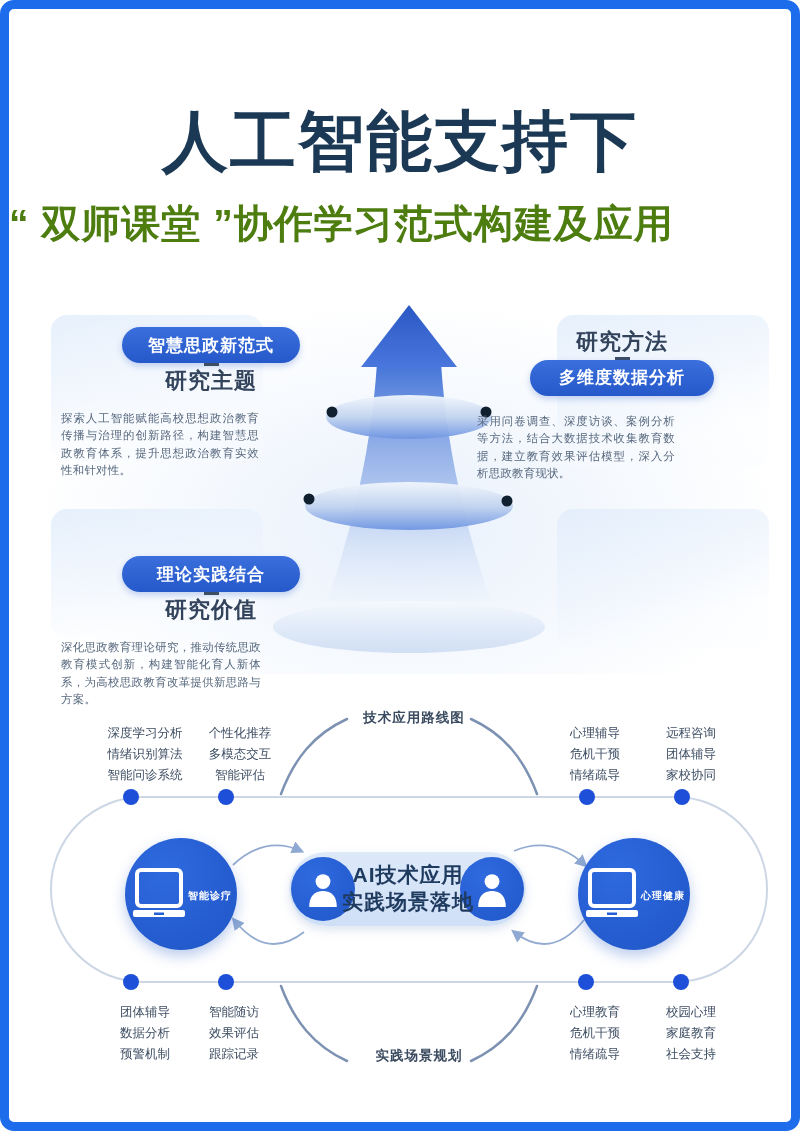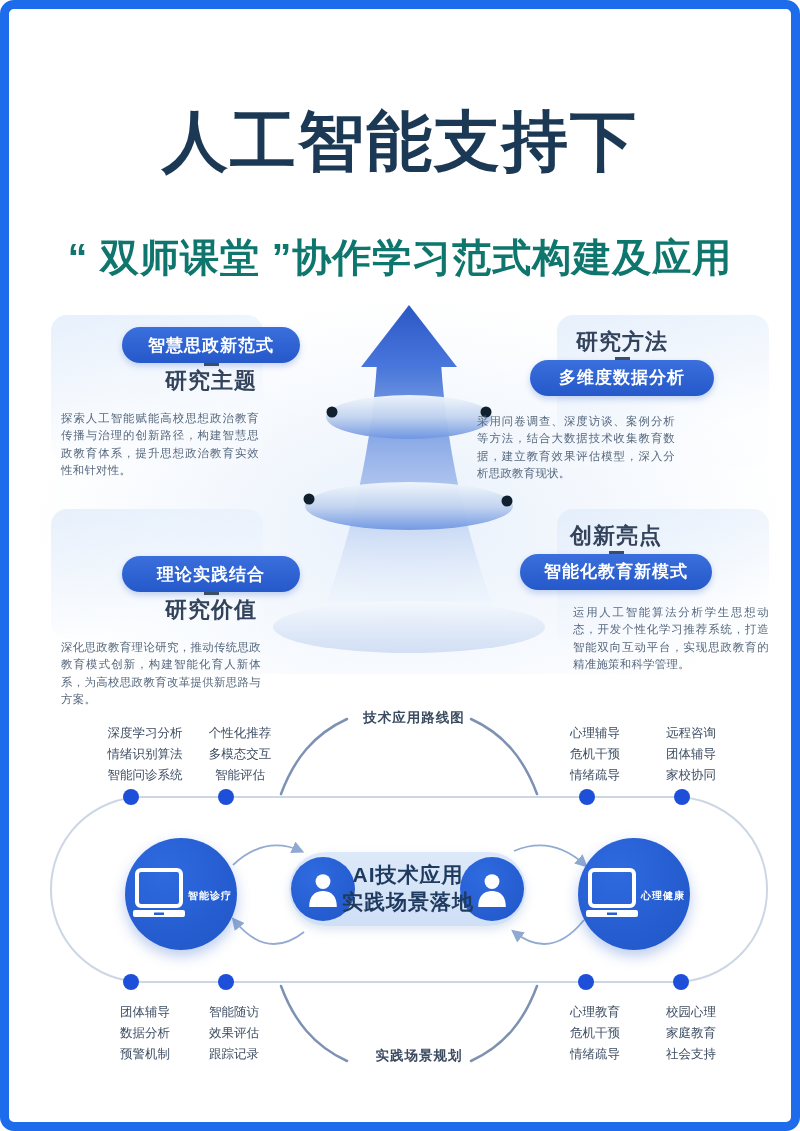--- a/index.html
+++ b/index.html
@@ -6,22 +6,22 @@
   .frame{
     position:relative;width:800px;height:1131px;box-sizing:border-box;
     border:9px solid #1c6cec;border-radius:14px;background:#ffffff;overflow:hidden;
     font-family:"Liberation Sans","DejaVu Sans",sans-serif;
   }
   .abs{position:absolute;}
 
   
   .title1{left:0;right:0;top:88px;text-align:center;font-size:66px;font-weight:900;
           color:#1b3954;letter-spacing:2px;}
-  .title2{left:0;right:0;top:188px;text-align:center;font-size:39px;font-weight:900;
-          color:#0f766e;letter-spacing:1px;margin-top:34px;}
+  .title2{left:0;right:0;top:188px;font-size:39px;font-weight:900;
+          color:#4d7c0f;letter-spacing:1px;}
 
   
   .funnel-bg{left:30px;top:295px;width:740px;height:370px;border-radius:30px;
     background:radial-gradient(ellipse at 50% 60%, rgba(214,229,249,0.55), rgba(255,255,255,0) 72%);}
   .card{display:flex;flex-direction:column;}
   .card .row{display:flex;align-items:center;flex-direction:column;}
   .pill{height:36px;border-radius:18px;background:linear-gradient(180deg,#3a6fdd,#2558c9);
         color:#ffffff;font-size:17px;font-weight:700;display:flex;align-items:center;
         justify-content:center;letter-spacing:1px;box-shadow:0 3px 6px rgba(37,88,201,0.25);}
   .dash{width:15px;height:2.5px;background:#3c4d66;margin:0 3px;}
@@ -114,28 +114,20 @@
 
   <div class="abs card" style="left:52px;top:512px;width:300px;margin-top:35px;">
     <div class="row">
       <div class="pill" style="width:178px;">理论实践结合</div>
       <div class="dash"></div>
       <div class="cat">研究价值</div>
     </div>
     <div class="body-text" style="margin-top:14px;width:200px;">深化思政教育理论研究，推动传统思政教育模式创新，构建智能化育人新体系，为高校思政教育改革提供新思路与方案。</div>
   </div>
 
-  <div class="abs card" style="left:452px;top:512px;width:310px;">
-    <div class="row">
-      <div class="cat">创新亮点</div>
-      <div class="dash"></div>
-      <div class="pill" style="width:192px;">智能化教育新模式</div>
-    </div>
-    <div class="body-text" style="margin-top:14px;margin-left:112px;width:196px;">运用人工智能算法分析学生思想动态，开发个性化学习推荐系统，打造智能双向互动平台，实现思政教育的精准施策和科学管理。</div>
-  </div>
 
   <div class="abs" style="left:0;top:690px;width:800px;height:400px;">
 
     <svg class="abs" style="left:0;top:0;" width="800" height="400" viewBox="0 0 800 400">
       <defs>
         <marker id="arr" markerWidth="7" markerHeight="7" refX="5" refY="3.5" orient="auto">
           <path d="M0,0 L7,3.5 L0,7 Z" fill="#8fa9d2"></path>
         </marker>
       </defs>
 

